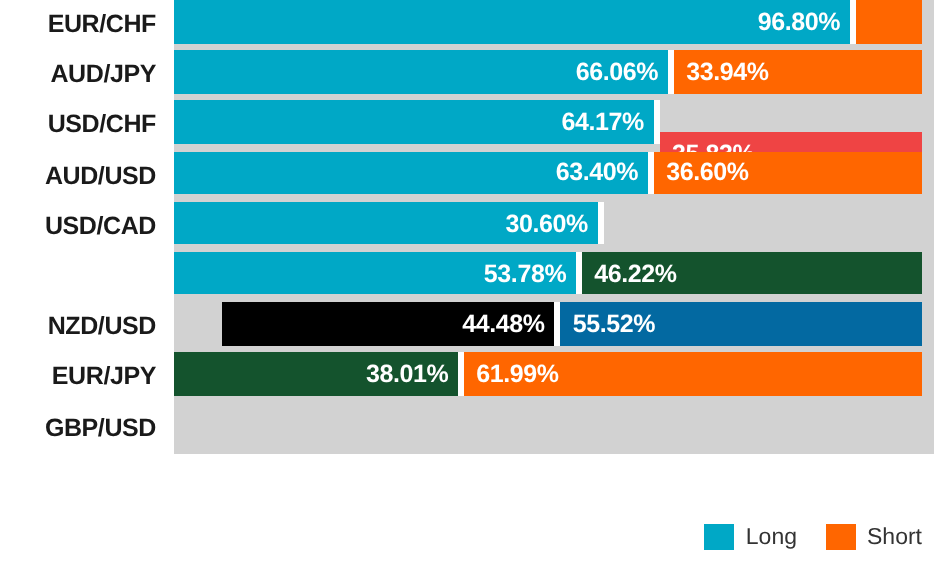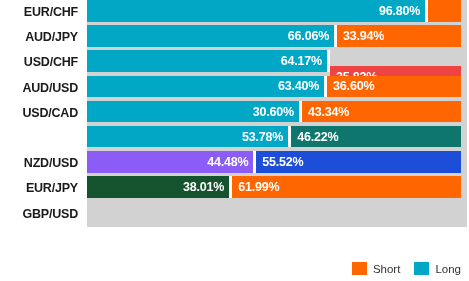--- a/index.html
+++ b/index.html
@@ -195,46 +195,43 @@
         </div>
       </div>
       <div class="row">
         <div class="row-label">USD/CAD</div>
         <div class="track"></div>
         <div class="bar-wrap">
           <div class="seg seg-long" style="flex: 0 0 56.66%; background: rgb(0, 168, 198);">
             <span class="seg-val">30.60%</span>
           </div>
           <div class="seg seg-gap"></div>
-          <div class="seg seg-short" style="flex: 1 1 auto; background: rgb(255, 102, 0);">
-            <span class="seg-val">43.34%</span>
-          </div>
         </div>
       </div>
       <div class="row">
         <div class="track"></div>
         <div class="bar-wrap">
           <div class="seg seg-long" style="flex: 0 0 53.78%; background: rgb(0, 168, 198);">
             <span class="seg-val">53.78%</span>
           </div>
           <div class="seg seg-gap"></div>
-          <div class="seg seg-short" style="flex: 1 1 auto; background: #0f766e;">
+          <div class="seg seg-short" style="flex: 1 1 auto; background: #14532d;">
             <span class="seg-val">46.22%</span>
           </div>
         </div>
       </div>
       <div class="row">
         <div class="row-label">NZD/USD</div>
         <div class="track"></div>
         <div class="bar-wrap">
-          <div class="seg seg-long" style="flex: 0 0 44.48%; background: #8b5cf6;">
+          <div class="seg seg-long" style="flex: 0 0 44.48%; background: #000000; margin-left: 24px;">
             <span class="seg-val">44.48%</span>
           </div>
           <div class="seg seg-gap"></div>
-          <div class="seg seg-short" style="flex: 1 1 auto; background: #1d4ed8;">
+          <div class="seg seg-short" style="flex: 1 1 auto; background: #0369a1;">
             <span class="seg-val">55.52%</span>
           </div>
         </div>
       </div>
       <div class="row">
         <div class="row-label">EUR/JPY</div>
         <div class="track"></div>
         <div class="bar-wrap">
           <div class="seg seg-long" style="flex: 0 0 38.01%; background: #14532d;">
             <span class="seg-val">38.01%</span>
@@ -245,21 +242,21 @@
           </div>
         </div>
       </div>
       <div class="row">
         <div class="row-label">GBP/USD</div>
         <div class="track"></div>
       </div>
     </div>
   <div class="legend">
       <div class="legend-item">
+        <span class="legend-swatch long" style="background: rgb(0, 168, 198);"></span>
+        <span class="legend-label">Long</span>
+      </div>
+      <div class="legend-item">
         <span class="legend-swatch short" style="background: rgb(255, 102, 0);"></span>
         <span class="legend-label">Short</span>
       </div>
-      <div class="legend-item">
-        <span class="legend-swatch long" style="background: rgb(0, 168, 198);"></span>
-        <span class="legend-label">Long</span>
-      </div>
     </div>
 </div>
 
 </body></html>

